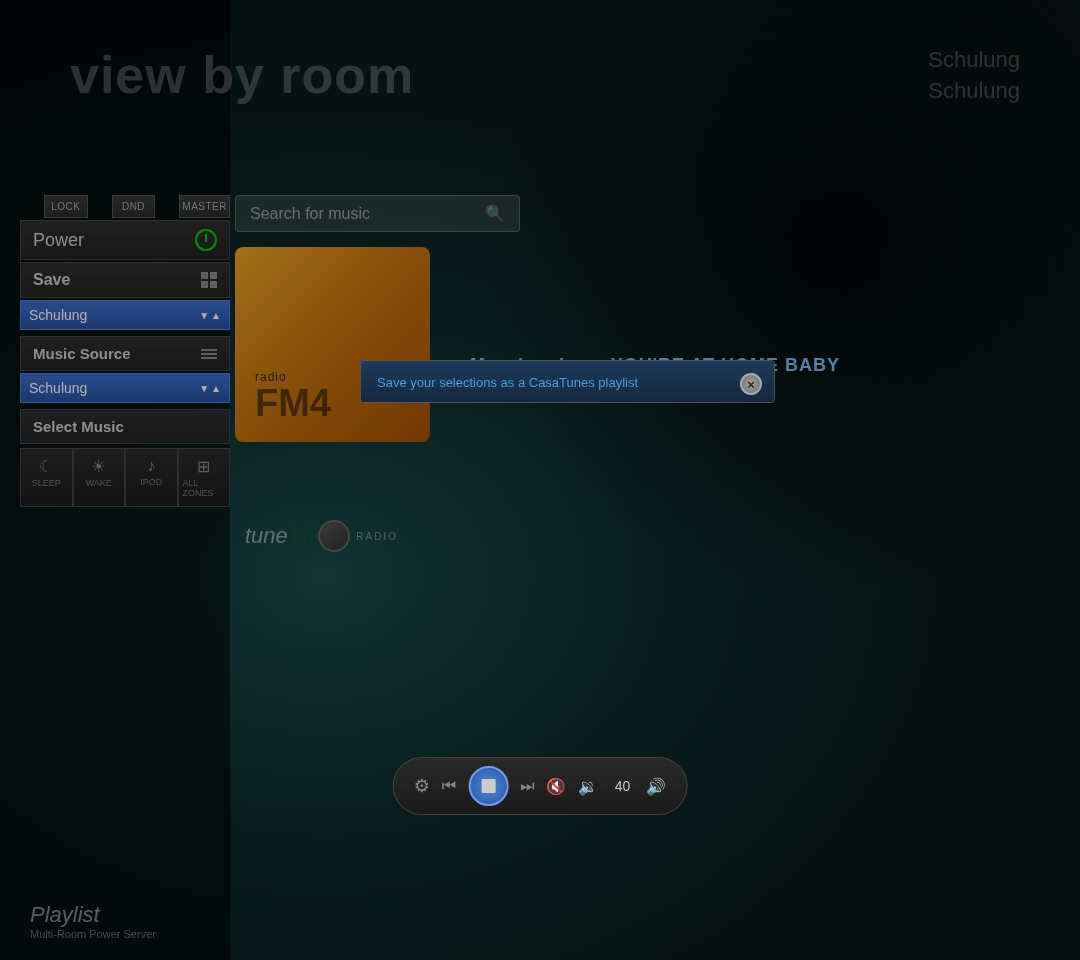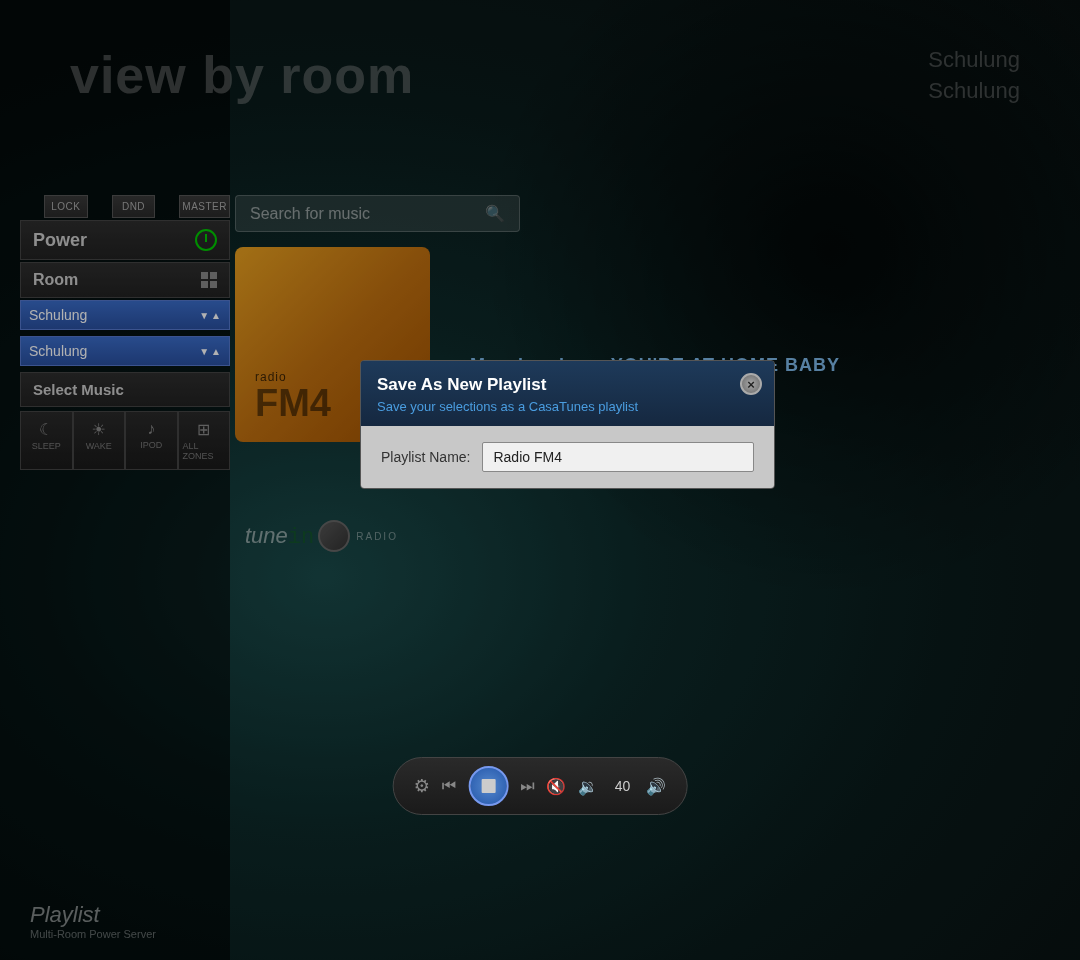--- a/index.html
+++ b/index.html
@@ -93,21 +93,21 @@
       display: flex;
       align-items: center;
       justify-content: space-between;
       padding: 8px 12px;
       margin-bottom: 2px;
     }
 
     .power-label {
       color: #ccc;
       font-size: 18px;
-      font-weight: bold;
+      font-weight: normal;
     }
 
     .power-icon {
       width: 22px;
       height: 22px;
       border-radius: 50%;
       border: 2px solid #00cc00;
       display: flex;
       align-items: center;
       justify-content: center;
@@ -545,37 +545,45 @@
     <div class="top-btn">DND</div>
     <div class="top-btn">MASTER</div>
   </div>
 
   <div class="power-row">
     <span class="power-label">Power</span>
     <div class="power-icon"></div>
   </div>
 
   <div class="room-row">
-    <span class="room-label">Room</span>
+    <span class="room-label">Save</span>
     <div class="grid-icon">
       <span></span>
         <span></span>
         <span></span>
         <span></span>
     </div>
   </div>
 
   <div class="dropdown-row">
     <span class="dropdown-label">Schulung</span>
     <div class="dropdown-arrows">
       <span class="arr-down">▼</span>
       <span class="arr-up">▲</span>
     </div>
   </div>
 
+  <div class="section-row">
+    <span class="section-label">Music Source</span>
+    <div class="lines-icon">
+      <span></span>
+        <span></span>
+        <span></span>
+    </div>
+  </div>
 
   <div class="dropdown-row">
     <span class="dropdown-label">Schulung</span>
     <div class="dropdown-arrows">
       <span class="arr-down">▼</span>
       <span class="arr-up">▲</span>
     </div>
   </div>
 
   <div class="section-row">
@@ -629,29 +637,24 @@
   <div style="display:flex;flex-direction:column;justify-content:center;margin-left:2px;">
     <span class="tunein-sub">RADIO</span>
   </div>
 </div>
 
 <div class="modal-overlay"></div>
 
 <div class="modal">
 
   <div class="modal-header">
-    <div class="modal-title">Save As New Playlist</div>
     <div class="modal-subtitle">Save your selections as a CasaTunes playlist</div>
     <div class="modal-close">×</div>
   </div>
 
-  <div class="modal-body">
-    <label class="modal-field-label">Playlist Name:</label>
-    <input class="modal-input" type="text" value="Radio FM4" style="">
-  </div>
 
 
 </div>
 
 <div class="bottom-controls">
   <button class="ctrl-btn gear-ctrl">⚙</button>
   <button class="ctrl-btn">⏮</button>
   <div class="play-btn">
     <div class="stop-icon"></div>
   </div>

